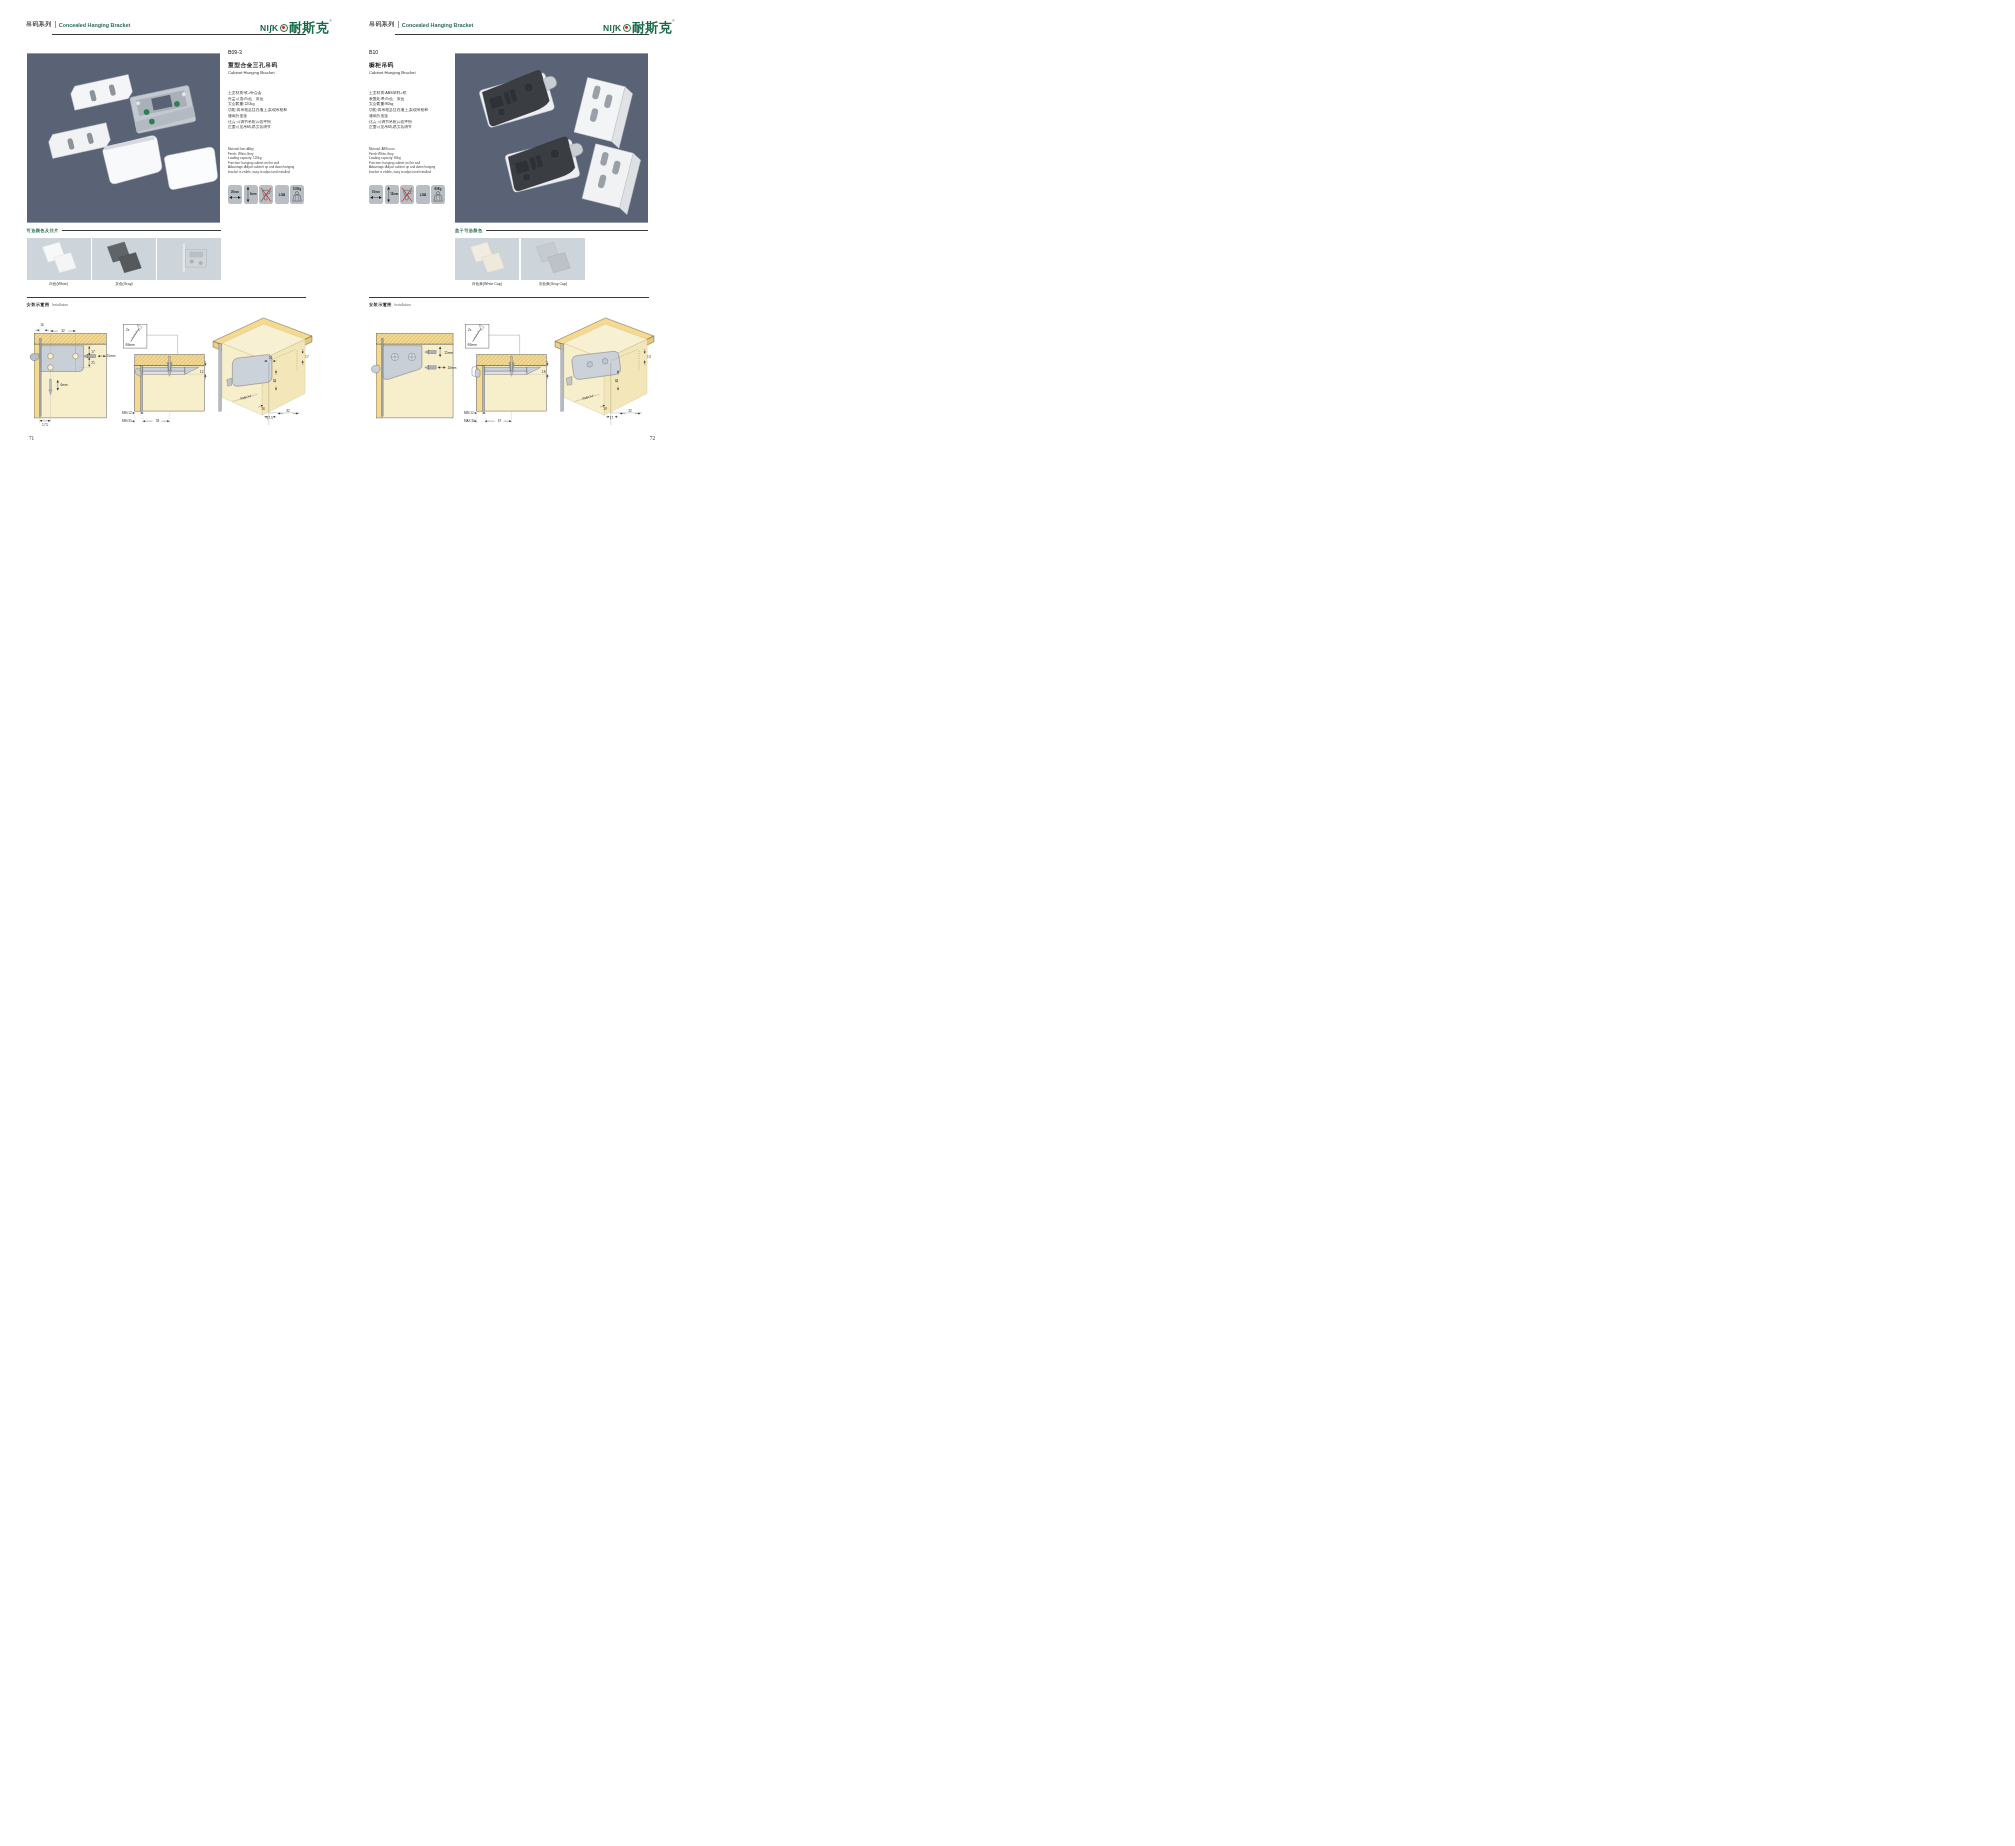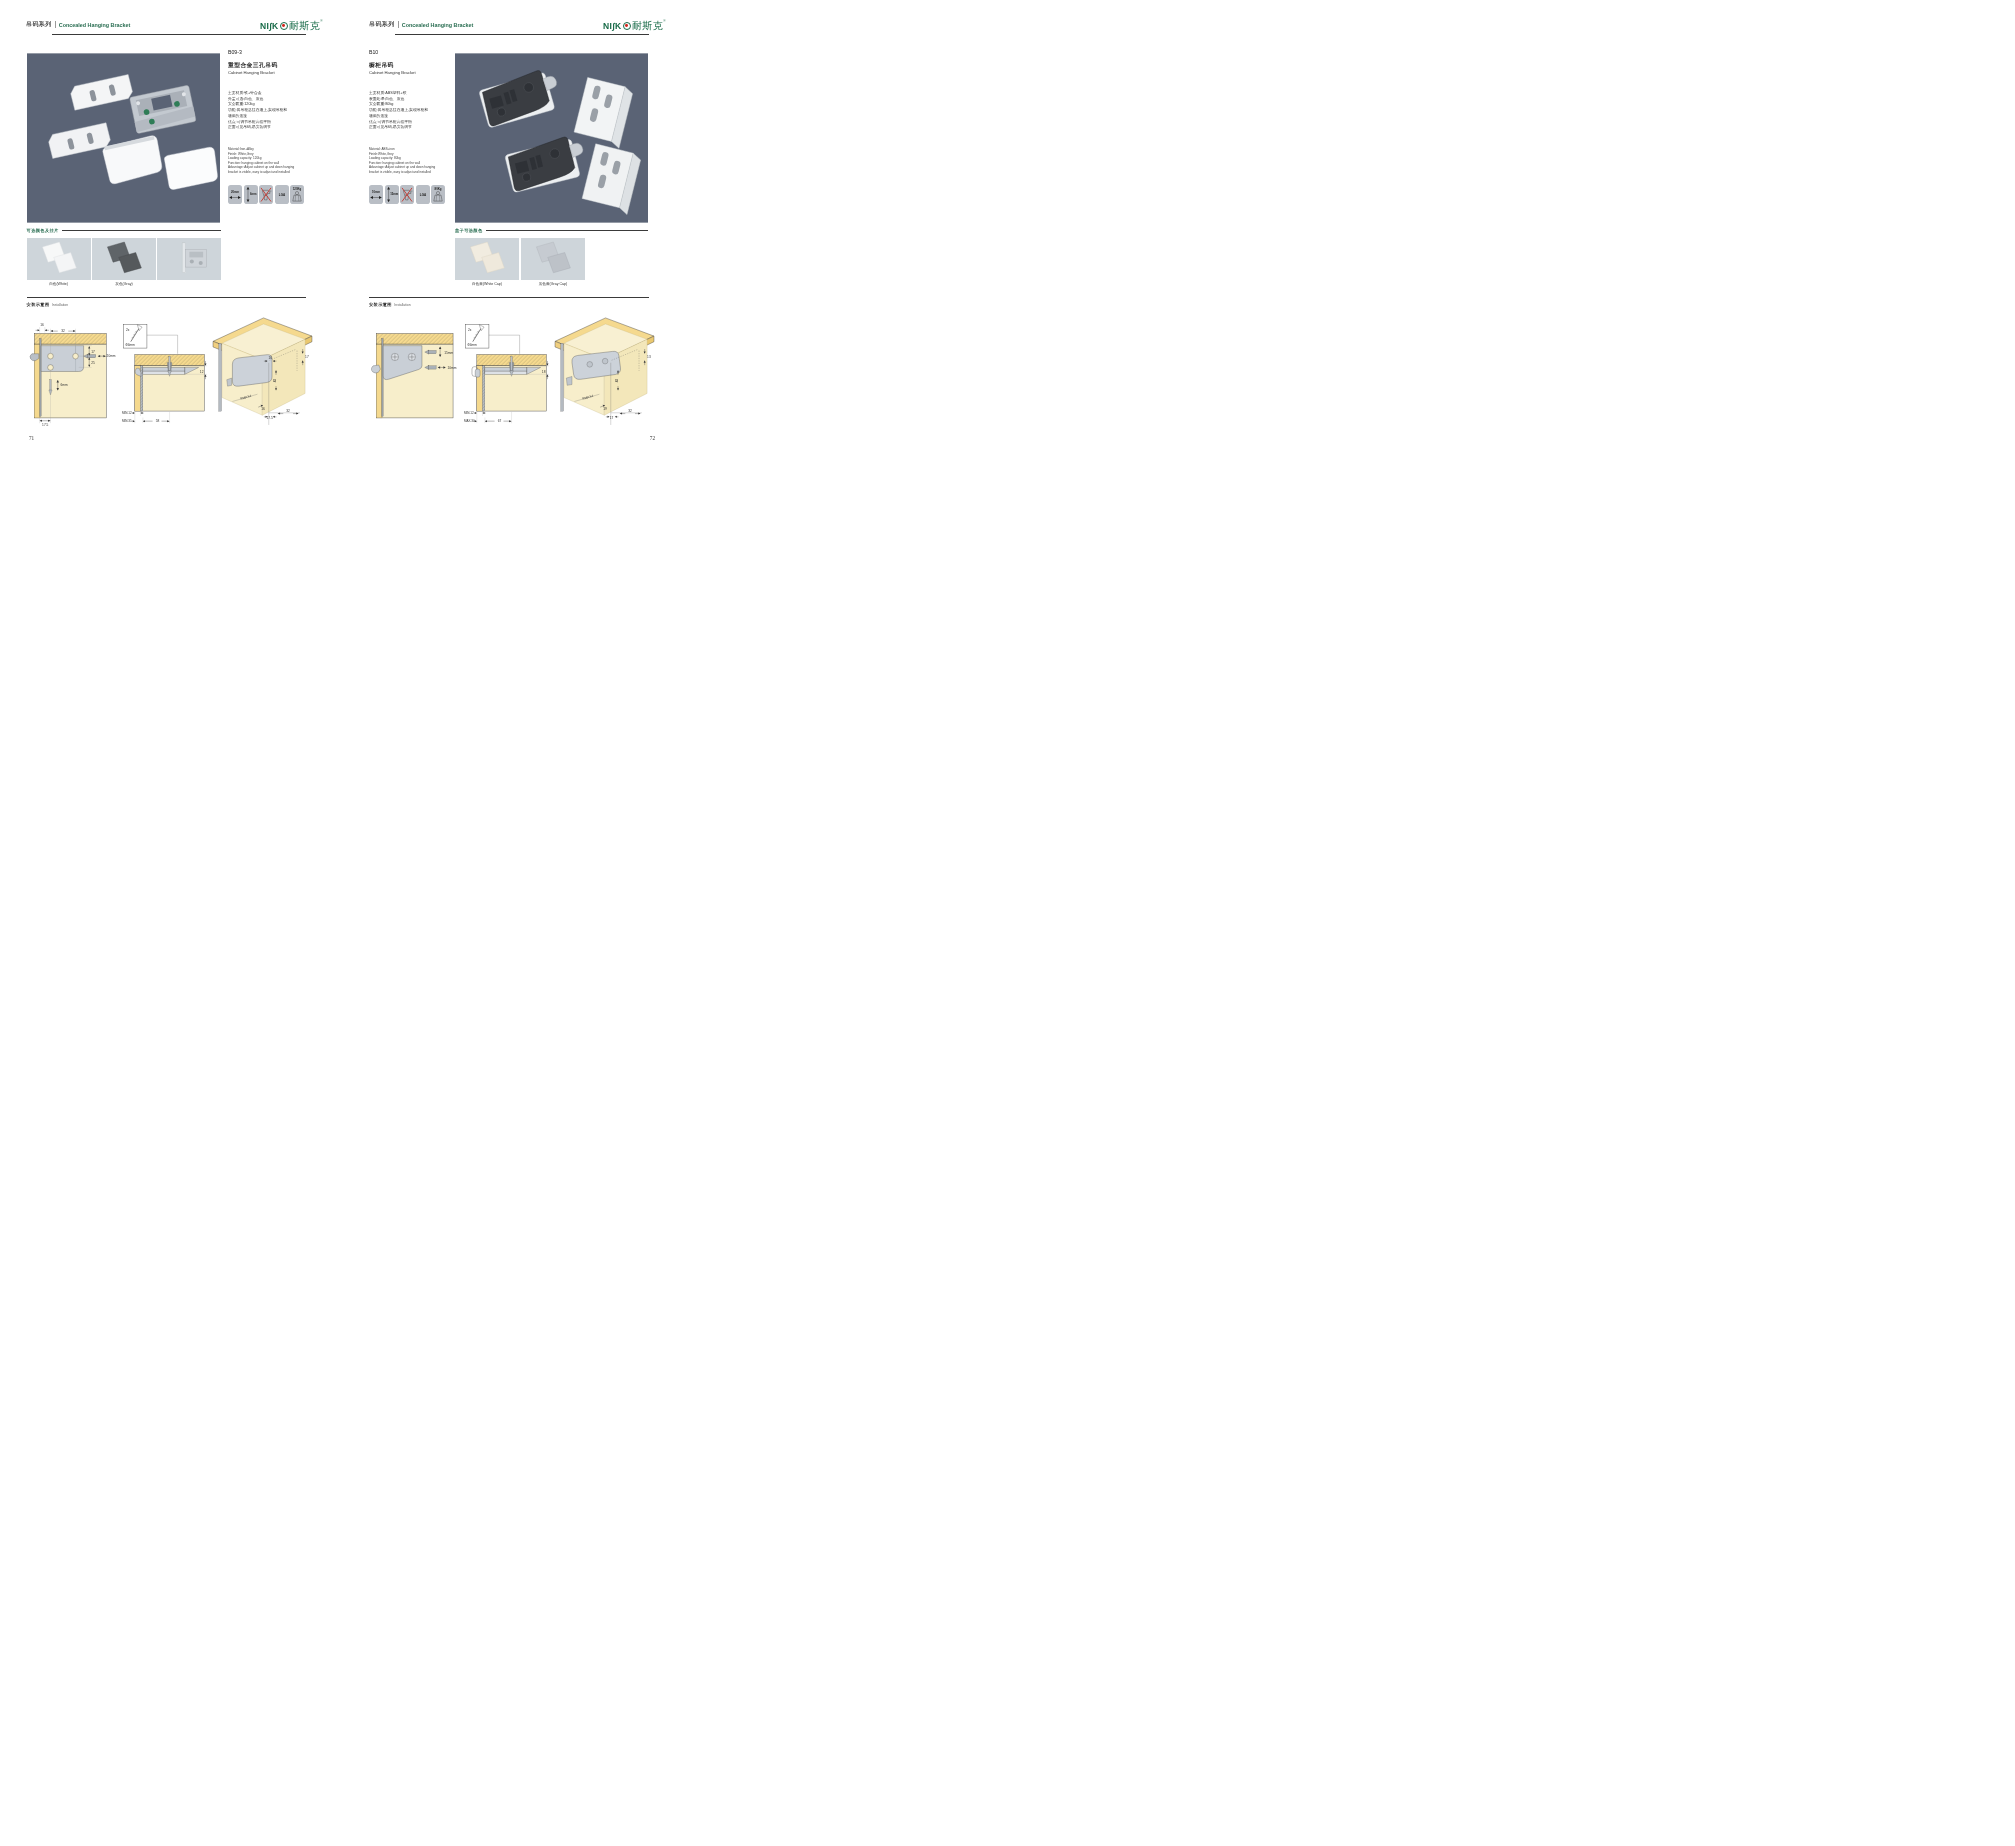--- a/index.html
+++ b/index.html
@@ -11,21 +11,21 @@
   .series-cn{font-size:6px;font-weight:bold;color:#4a4a4a;letter-spacing:0.4px;}
   .header-sep{width:0.8px;height:6.9px;background:#9a9a9a;margin:0 3.2px;}
   .series-en{font-size:5.4px;font-weight:bold;color:#2a6e52;}
   .header-rule{height:0.8px;background:#3a3a3a;}
   
   .logo{display:flex;align-items:center;}
   .logo-prefix{font-size:8.5px;font-weight:bold;color:#176a47;letter-spacing:0.4px;}
   .logo-o{width:6px;height:6px;border:1.6px solid #176a47;border-radius:50%;
           display:flex;align-items:center;justify-content:center;margin:0 1.2px;}
   .logo-dot{width:2.8px;height:2.8px;border-radius:50%;background:#d2251c;}
-  .logo-cn{font-size:10px;font-weight:normal;color:#176a47;letter-spacing:0.4px;}
+  .logo-cn{font-size:13px;font-weight:bold;color:#176a47;letter-spacing:0.4px;}
   .logo-reg{font-size:3.2px;color:#176a47;align-self:flex-start;}
   .model{font-size:5.2px;color:#222;}
   .pname-cn{font-size:5.8px;font-weight:bold;color:#1e1e1e;letter-spacing:0.4px;}
   .pname-en{font-size:4.2px;color:#333;}
   .spec-cn{font-size:3.8px;color:#333;line-height:5.7px;}
   .spec-en{font-size:3.1px;color:#444;line-height:4.5px;}
   .icons-row{display:flex;gap:1.6px;}
   .icon-tile{width:14px;height:19px;background:#b9bec5;border-radius:2.8px;
              display:flex;align-items:center;justify-content:center;}
   .icolabel{font-size:7px;fill:#222;font-weight:bold;}

